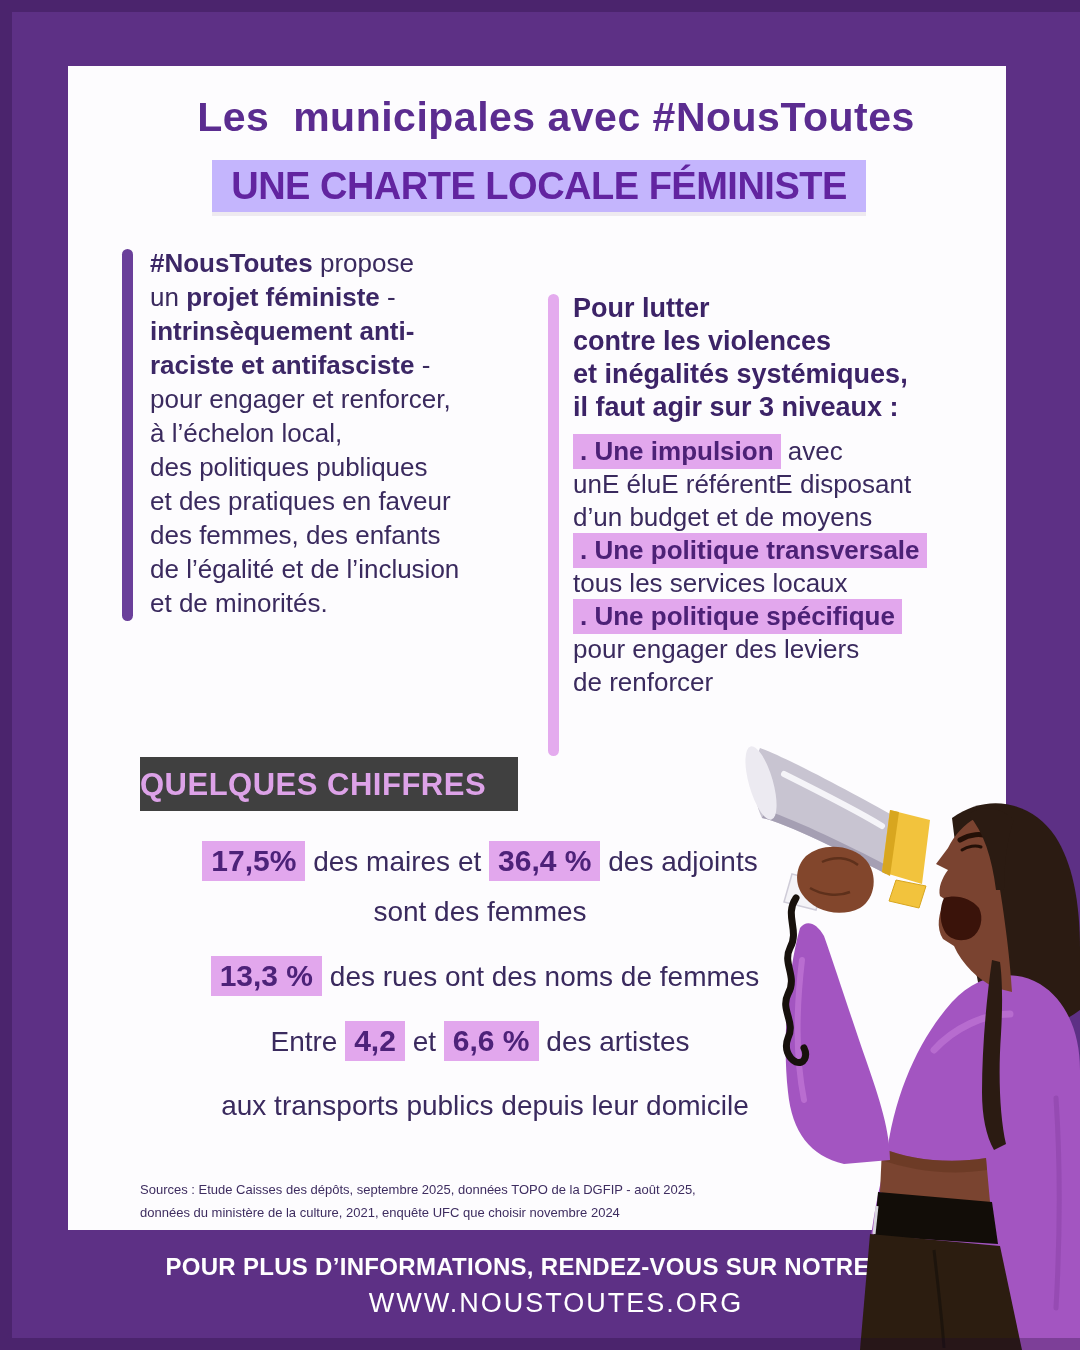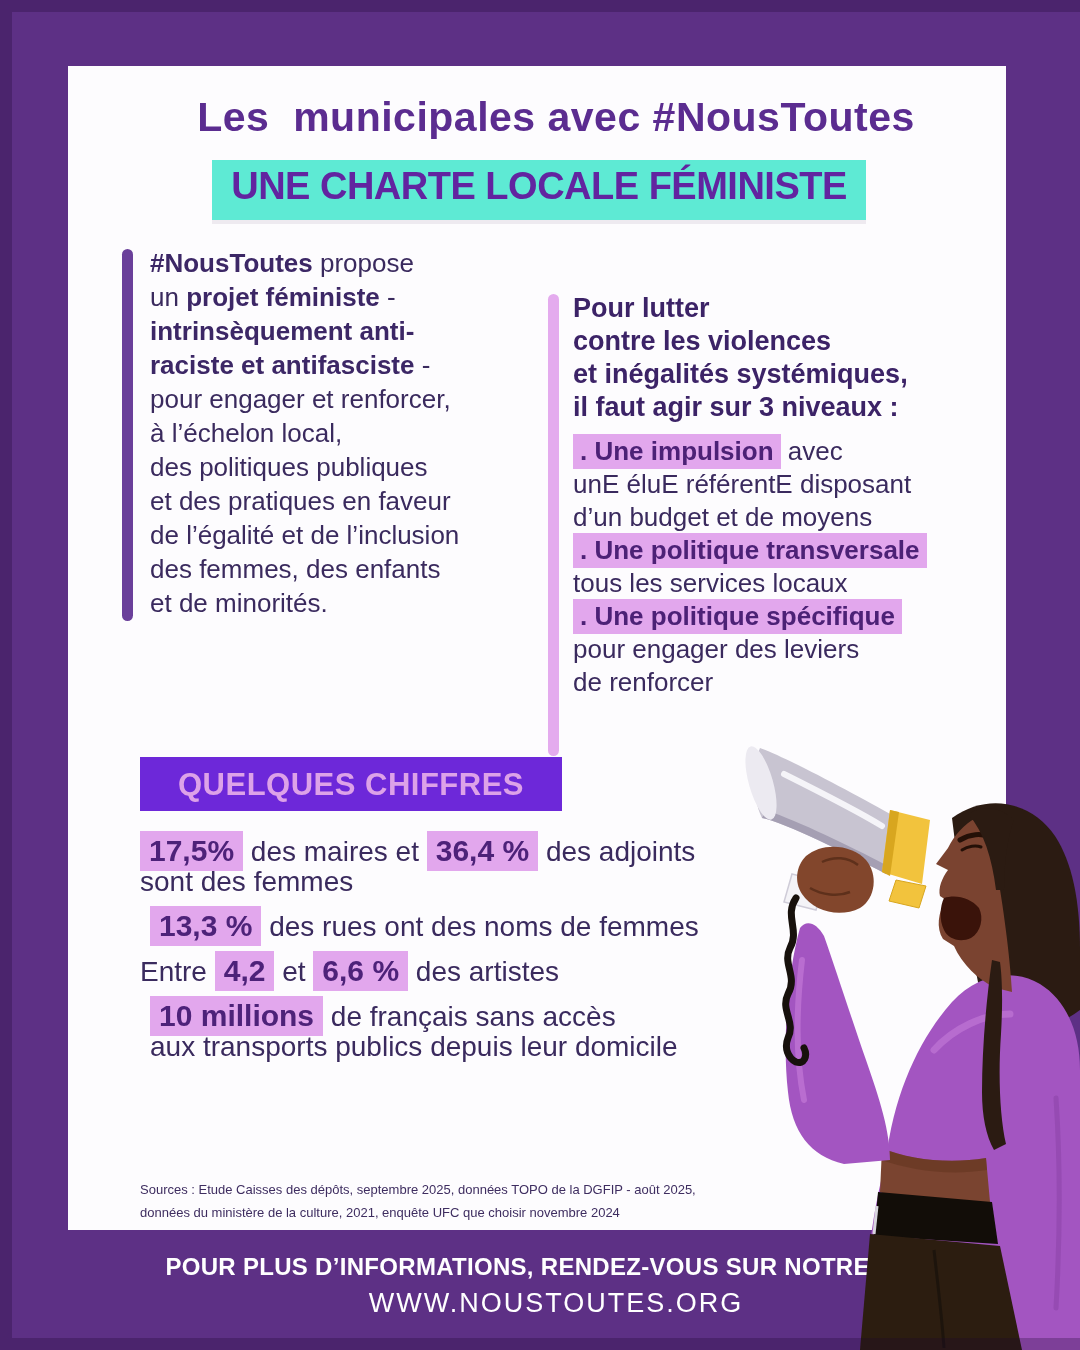--- a/index.html
+++ b/index.html
@@ -17,22 +17,22 @@
     position:absolute;left:68px;top:66px;width:938px;height:1164px;
     background:#fdfcfe;z-index:1;
   }
   
   .title{
     position:absolute;left:0;right:0;top:94px;text-align:center;
     font-size:41px;font-weight:800;color:#5b2c90;letter-spacing:.5px;
     white-space:pre;z-index:2;
   }
   .subtitle{
-    position:absolute;left:212px;top:160px;width:654px;height:60px;z-index:2;
-    background:#5eead4;color:#6224a0;text-align:center;
+    position:absolute;left:212px;top:160px;width:654px;height:52px;z-index:2;
+    background:#c4b5fd;color:#6224a0;text-align:center;
     font-size:38px;font-weight:800;line-height:53px;letter-spacing:-.5px;
     box-shadow:0 4px 0 rgba(60,30,80,.08);
   }
   
   .intro-bar{
     position:absolute;left:122px;top:249px;width:11px;height:372px;
     background:#6a3f9a;border-radius:6px;z-index:2;
   }
   .intro{
     position:absolute;left:150px;top:246px;width:390px;z-index:2;
@@ -49,27 +49,27 @@
     font-size:26px;line-height:33px;color:#3a2a5e;
   }
   .action .head{font-weight:bold;color:#3c2367;font-size:27px;}
   .action .items{margin-top:11px;}
   .hl{
     background:#e2a7ed;color:#4c2176;font-weight:bold;
     padding:2px 7px 3px 7px;
   }
   
   .chiffres{
-    position:absolute;left:140px;top:757px;width:422px;height:54px;z-index:2;
-    background:#6d28d9;color:#dda2e8;text-align:center;
+    position:absolute;left:140px;top:757px;width:378px;height:54px;z-index:2;
+    background:#404040;color:#dda2e8;text-align:left;
     font-size:31px;font-weight:800;line-height:55px;letter-spacing:.5px;
   }
   .stats{
     position:absolute;left:140px;top:836px;width:680px;z-index:2;
-    font-size:28px;line-height:30px;color:#3a2a5e;
+    font-size:28px;line-height:50px;color:#3a2a5e;text-align:center;
   }
   .stats .row{margin:0 0 0 0;}
   .stats .row + .row{margin-top:14px;}
   .stats .indent{margin-left:10px;}
   .num{
     background:#e2a7ed;color:#4d2279;font-weight:bold;
     font-size:30px;padding:3px 9px 4px 9px;
   }
   
   .sources{
@@ -99,22 +99,22 @@
   <div class="intro-bar"></div>
   <div class="intro">
     <div><span class="b">#NousToutes</span><span> propose</span></div>
     <div><span>un </span><span class="b">projet féministe</span><span> -</span></div>
     <div><span class="b">intrinsèquement anti-</span></div>
     <div><span class="b">raciste et antifasciste</span><span> -</span></div>
     <div>pour engager et renforcer,</div>
     <div>à l’échelon local,</div>
     <div>des politiques publiques</div>
     <div>et des pratiques en faveur</div>
+    <div>des femmes, des enfants</div>
     <div>de l’égalité et de l’inclusion</div>
-    <div>des femmes, des enfants</div>
     <div>et de minorités.</div>
   </div>
 
   <div class="action-bar"></div>
   <div class="action">
     <div class="head">
       <div>Pour lutter</div>
       <div>contre les violences</div>
       <div>et inégalités systémiques,</div>
       <div>il faut agir sur 3 niveaux :</div>
@@ -144,21 +144,20 @@
       <div><span class="num">17,5%</span><span> des maires et </span><span class="num">36,4 %</span><span> des adjoints</span></div>
       <div>sont des femmes</div>
     </div>
     <div class="row indent">
       <div><span class="num">13,3 %</span><span> des rues ont des noms de femmes</span></div>
     </div>
     <div class="row">
       <div><span>Entre </span><span class="num">4,2</span><span> et </span><span class="num">6,6 %</span><span> des artistes</span></div>
     </div>
     <div class="row indent">
-      <div><span class="num">10 millions</span><span> de français sans accès</span></div>
       <div>aux transports publics depuis leur domicile</div>
     </div>
   </div>
 
   <div class="sources">
     <div>Sources : Etude Caisses des dépôts, septembre 2025, données TOPO de la DGFIP - août 2025,</div>
     <div>données du ministère de la culture, 2021, enquête UFC que choisir novembre 2024</div>
   </div>
 
   <div class="footer">

